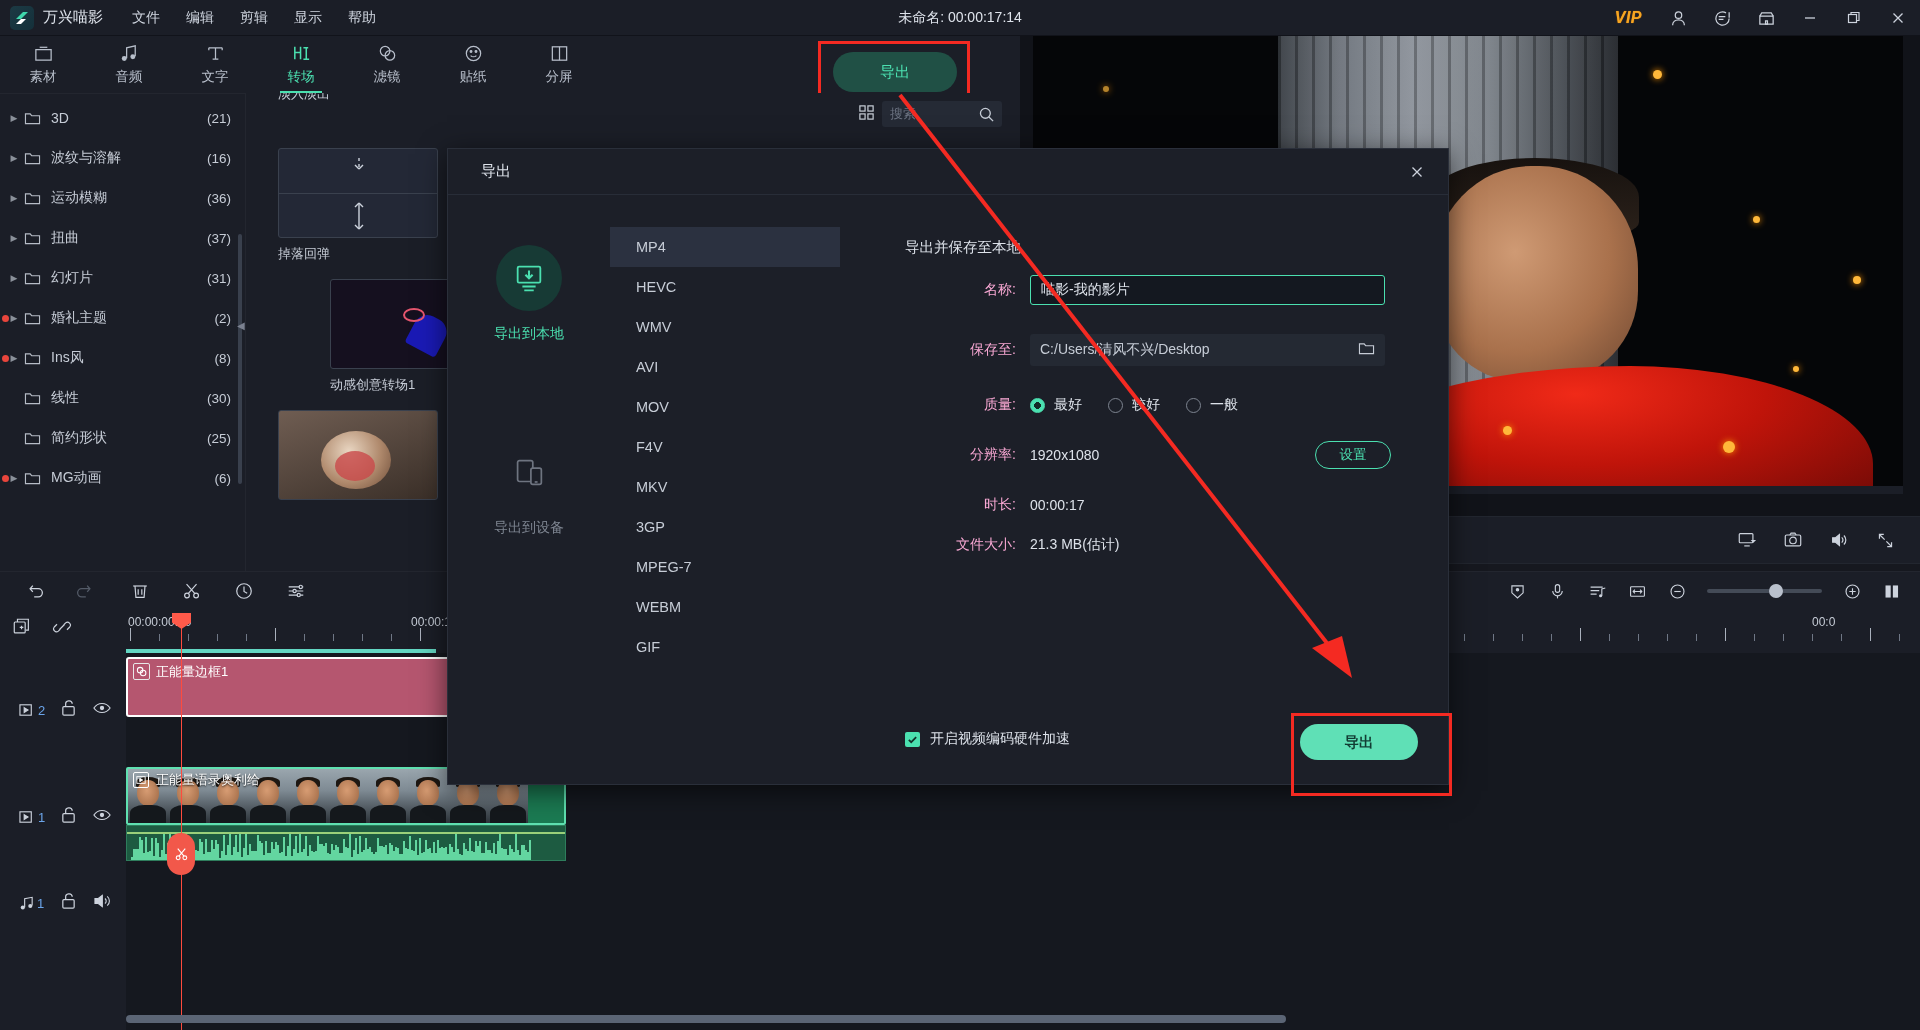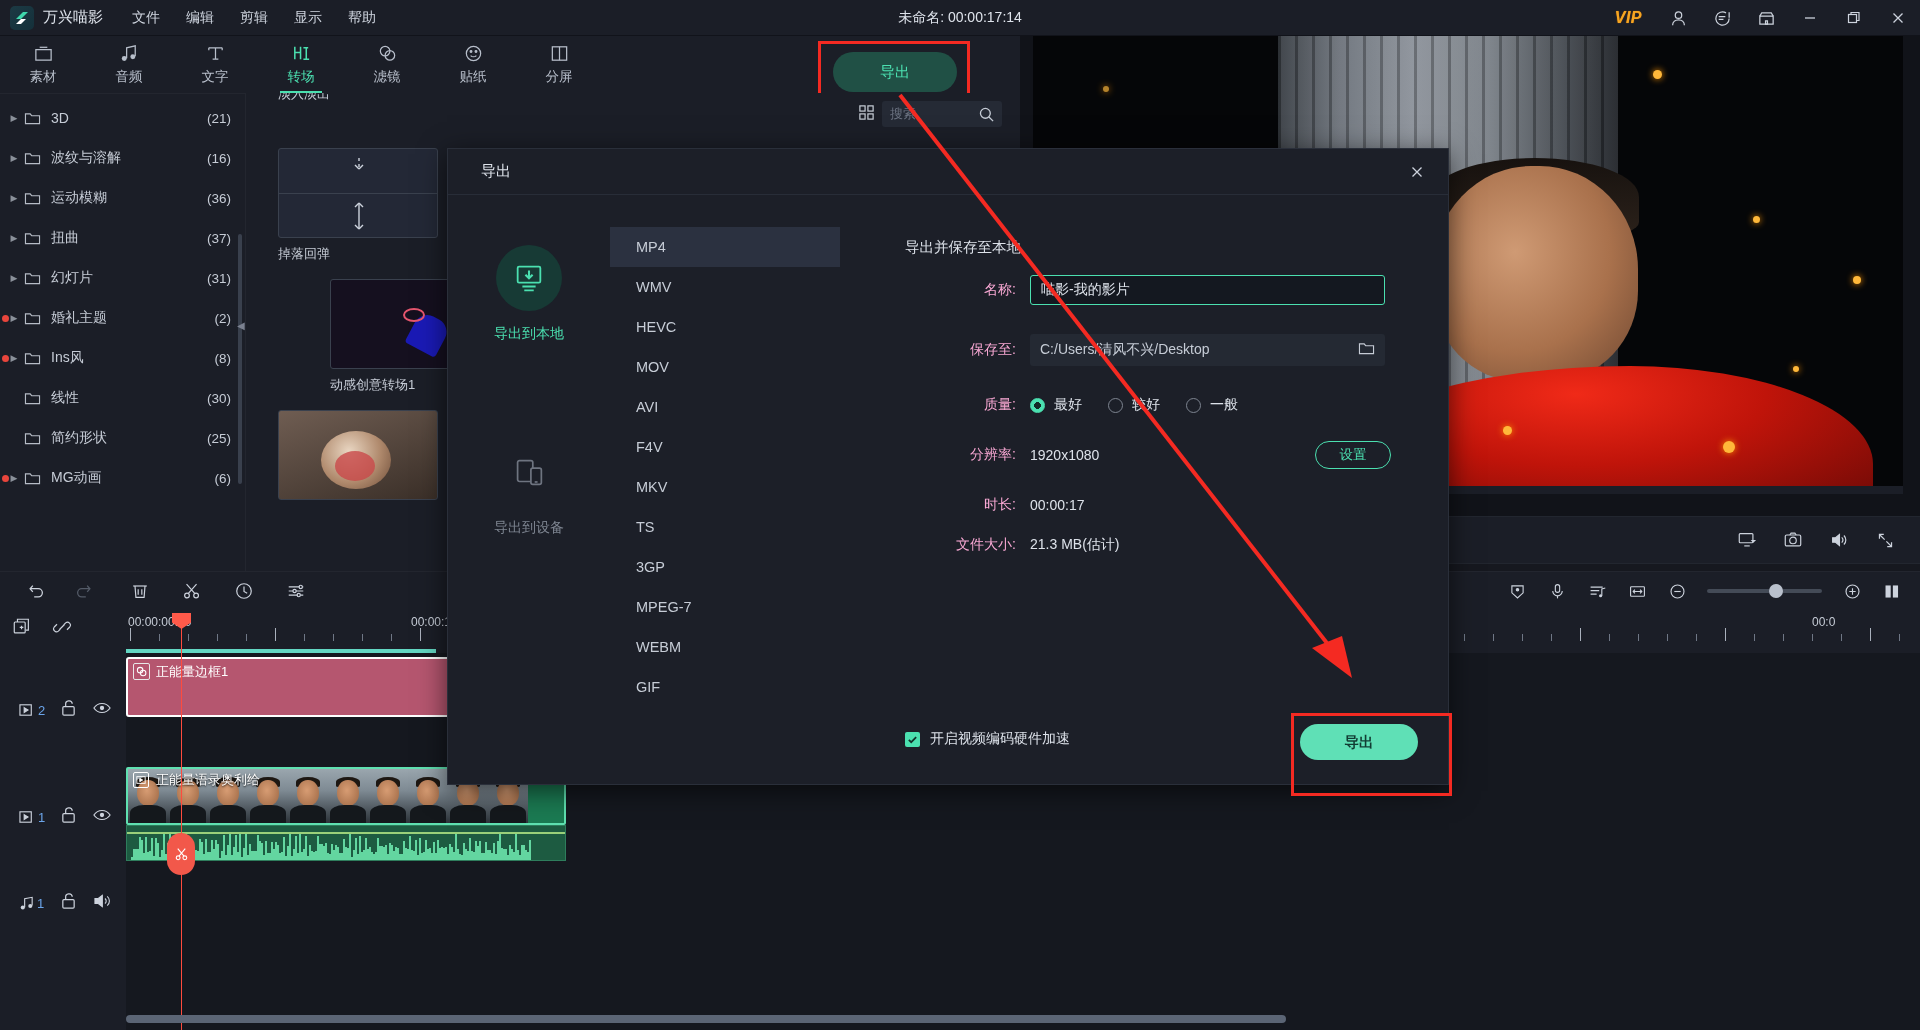--- a/index.html
+++ b/index.html
@@ -1171,27 +1171,26 @@
             <rect x="22" y="16" width="11" height="17" rx="2" fill="#1c1f28"></rect>
             <path d="M26 30.5h3"></path>
             </svg>
         </div>
         <div class="dest-label dim">导出到设备</div>
       </div>
     </div>
 
     <div class="fmt-list" id="fmt-list">
         <div class="fmt-item sel">MP4</div>
+        <div class="fmt-item">HEVC</div>
         <div class="fmt-item">WMV</div>
-        <div class="fmt-item">HEVC</div>
+        <div class="fmt-item">AVI</div>
         <div class="fmt-item">MOV</div>
-        <div class="fmt-item">AVI</div>
         <div class="fmt-item">F4V</div>
         <div class="fmt-item">MKV</div>
-        <div class="fmt-item">TS</div>
         <div class="fmt-item">3GP</div>
         <div class="fmt-item">MPEG-7</div>
         <div class="fmt-item">WEBM</div>
         <div class="fmt-item">GIF</div>
       </div>
 
     <div class="dlg-right">
       <div class="sec-title">导出并保存至本地</div>
 
       <div class="frow" style="margin-top:18px;">

